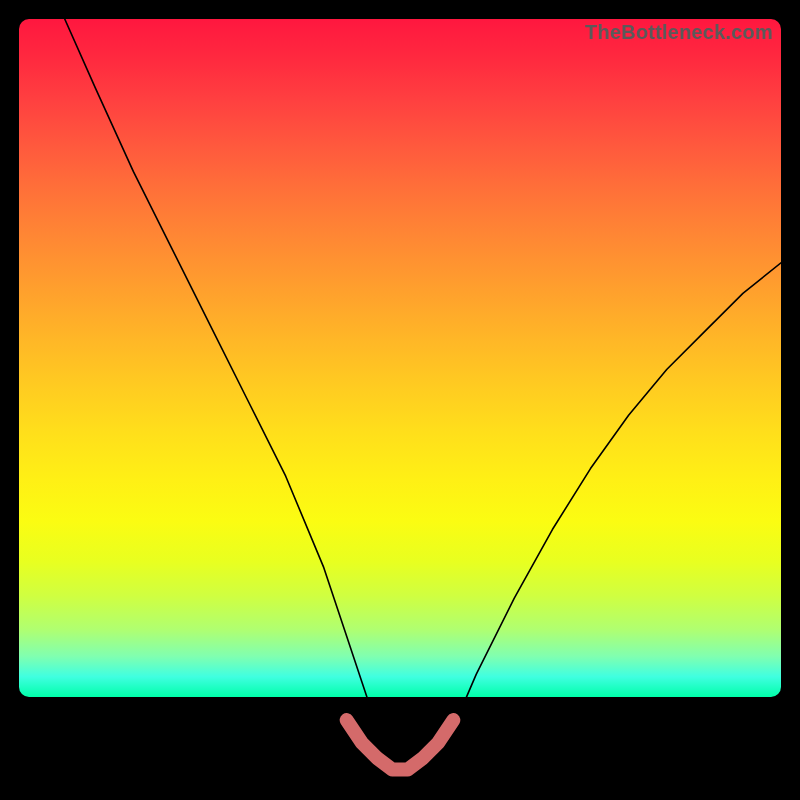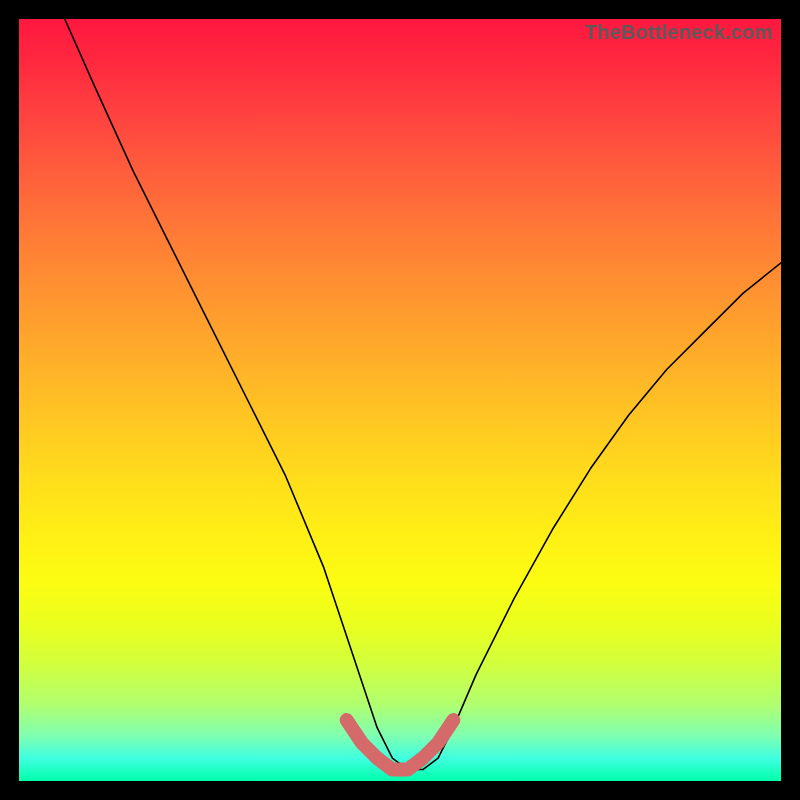--- a/index.html
+++ b/index.html
@@ -8,41 +8,42 @@
     width: 800px;
     height: 800px;
     position: relative;
     background: #000;
   }
   .plot-area {
     position: absolute;
     left: 19px;
     top: 19px;
     width: 762px;
-    height: 762px;
+    height: 678px;
     background: linear-gradient(to bottom,
       #ff173f 0%,
       #ff2a3f 6%,
       #ff4040 12%,
       #ff5a3d 19%,
       #ff7338 26%,
       #ff8a33 33%,
       #ffa02d 40%,
       #ffb627 47%,
       #ffcb21 54%,
       #ffdf1b 61%,
       #fff015 68%,
       #fbfc12 74%,
       #e8ff20 80%,
       #d0ff40 85%,
       #b0ff70 90%,
       #80ffb0 94%,
       #40ffe0 97%,
       #00ffaa 100%
     );
+    border-radius: 10px;
   }
   .watermark {
     position: absolute;
     top: 2px;
     right: 8px;
     font-family: Arial, sans-serif;
     font-size: 20px;
     font-weight: bold;
     color: #5a5a5a;
     letter-spacing: 0.2px;

